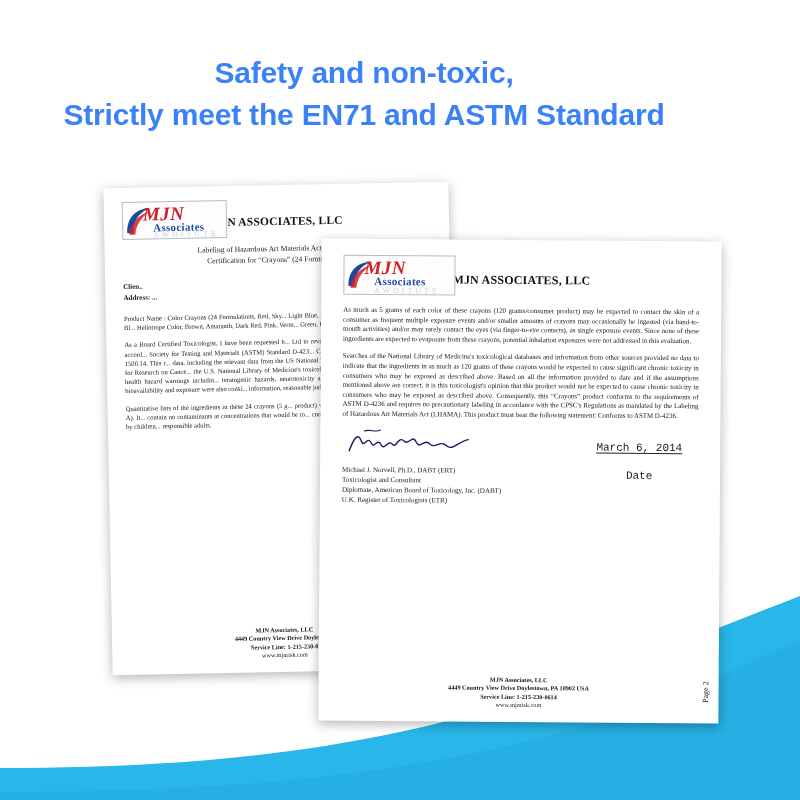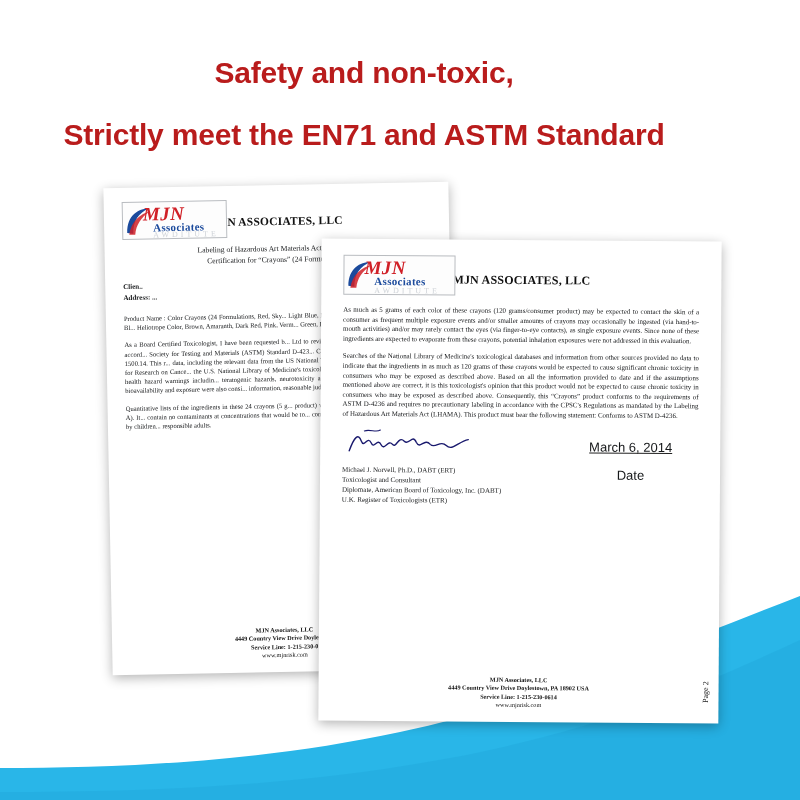--- a/index.html
+++ b/index.html
@@ -32,28 +32,28 @@
   }
   .cyan-band svg { display: block; }
 
   
   .headline {
     position: absolute;
     left: 0;
     top: 52px;
     width: 728px;
     text-align: center;
-    color: #b91c1c;
+    color: #3b82f6;
     font-weight: bold;
     font-size: 30px;
     line-height: 42px;
     letter-spacing: -0.2px;
   }
   .headline .l1 { display: block; }
-  .headline .l2 { display: block; margin-top: 20px; }
+  .headline .l2 { display: block; }
 
   
   .sheet {
     position: absolute;
     background: #ffffff;
     box-shadow: 0 3px 12px rgba(0,0,0,0.30);
     box-sizing: border-box;
     overflow: hidden;
   }
   .sheet.back {
@@ -179,24 +179,24 @@
   }
   .sig {
     position: absolute;
     left: 4px;
     top: -4px;
     width: 132px;
     height: 32px;
   }
   .date-line {
     position: absolute;
-    right: 26px;
+    right: 16px;
     top: 10px;
-    font-family: Liberation Sans, sans-serif;
-    font-size: 13px;
+    font-family: Liberation Mono, monospace;
+    font-size: 11px;
     text-align: center;
     line-height: 10px;
     color: #16181a;
   }
   .date-line .ul {
     border-top: 1px solid #222;
     padding-top: 17px;
     display: block;
   }
   .signer {

